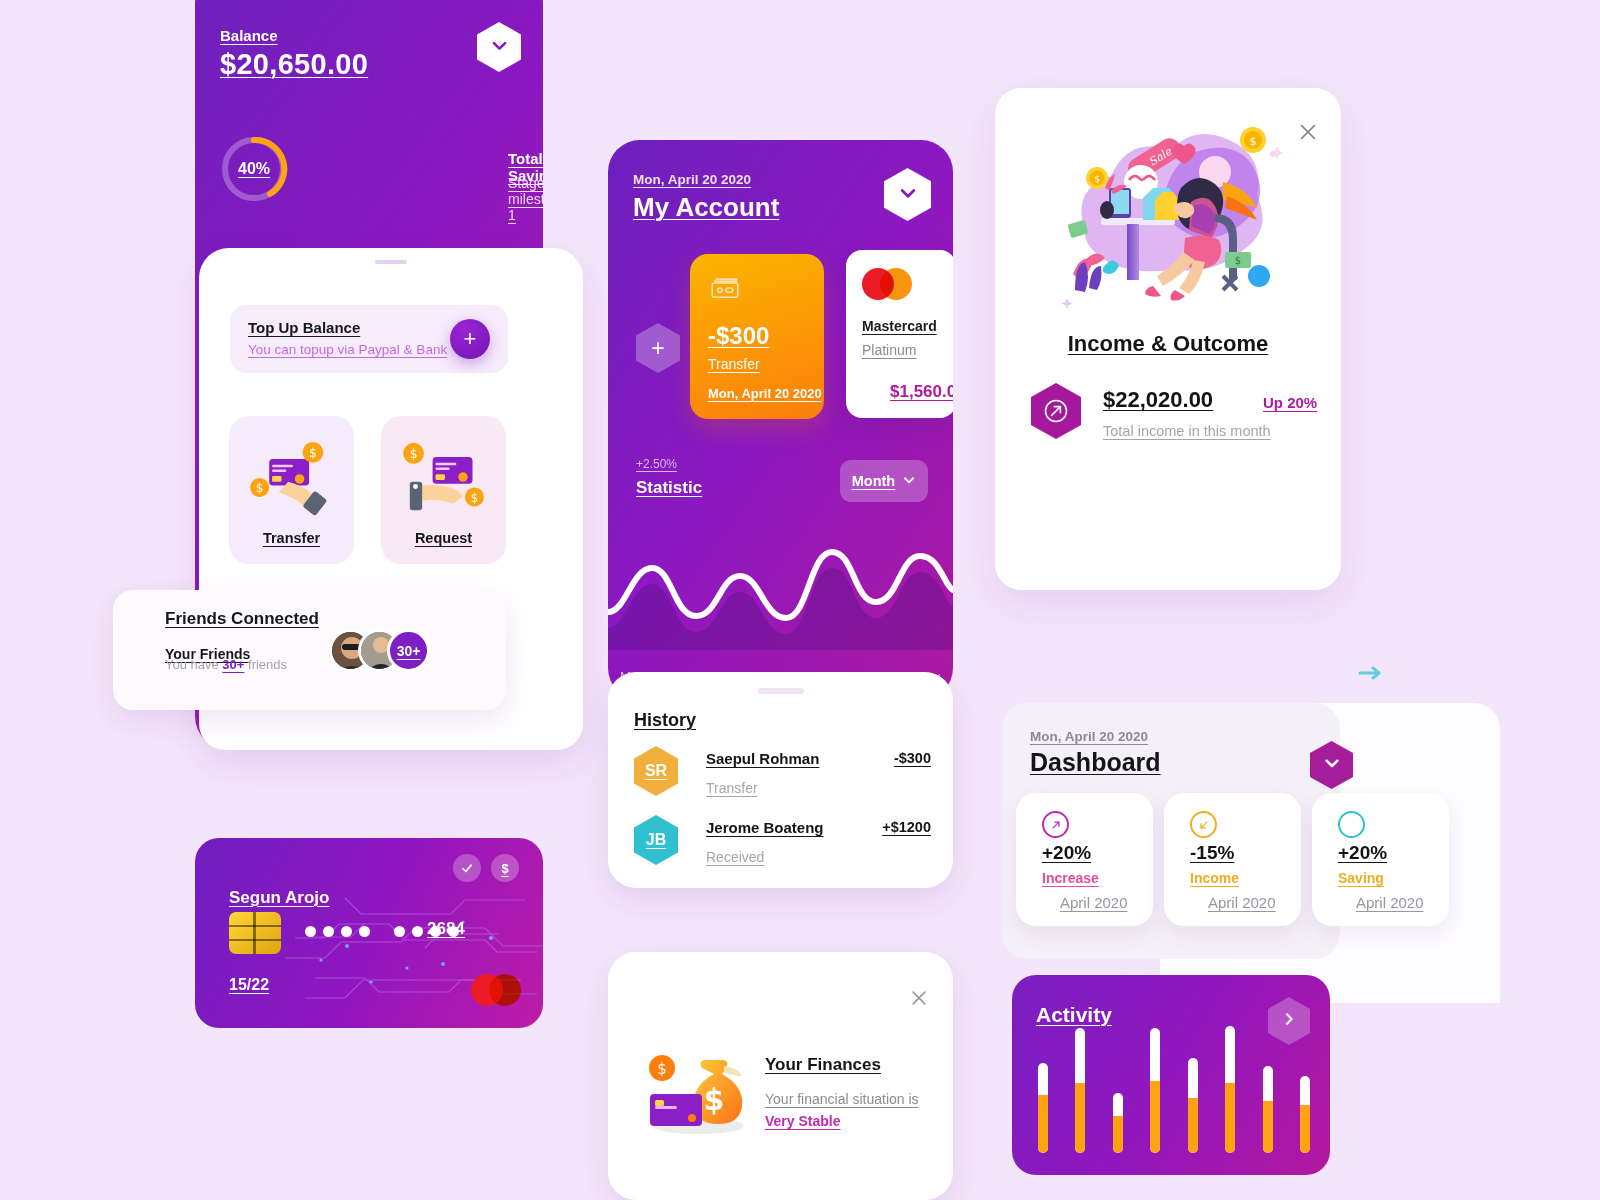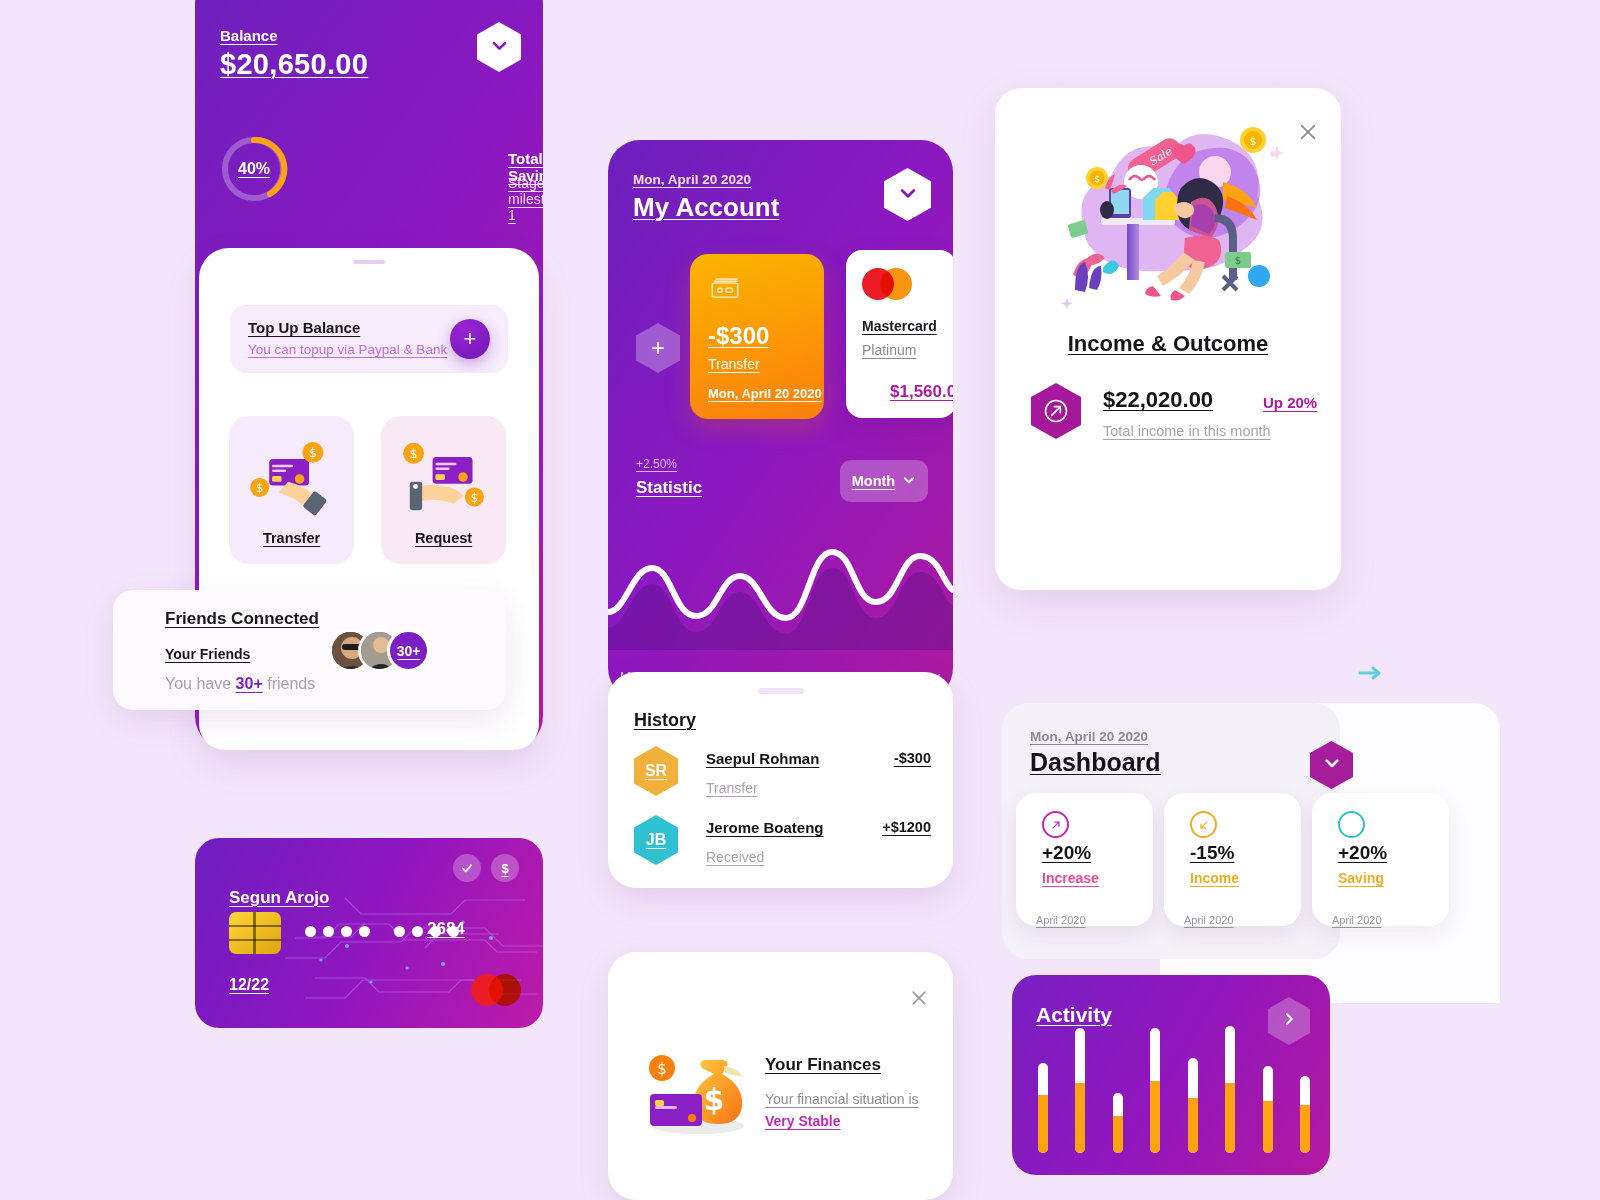--- a/index.html
+++ b/index.html
@@ -28,21 +28,21 @@
     display:flex; align-items:center; justify-content:center;
   }
   .chev-hex svg { width:19px; height:19px; }
   .ring-wrap { position:absolute; left:25px; top:165px; width:68px; height:68px; }
   .ring-pct { position:absolute; inset:0; display:flex; align-items:center; justify-content:center;
               font-size:16px; font-weight:700; color:#fff; }
   .saving-t { position:absolute; left:313px; top:180px; font-size:15px; font-weight:700; color:#fff; }
   .saving-s { position:absolute; left:313px; top:205px; font-size:14px; color:#f0d9f5; }
 
   .sheet {
-    position:absolute; left:199px; top:248px; width:340px; height:502px;
+    position:absolute; left:199px; top:248px; width:384px; height:502px;
     background:#fff; border-radius:30px 30px 26px 26px;
     box-shadow: 0 14px 34px rgba(120,40,160,.13);
   }
   .grabber { position:absolute; left:50%; transform:translateX(-50%); top:12px; width:32px; height:4px;
      border-radius:3px; background:#e4d0ef; }
   .topup {
     position:absolute; left:31px; top:57px; width:278px; height:68px; border-radius:16px;
     background:#f6ecfb;
   }
   .topup-t { position:absolute; left:18px; top:14px; font-size:15px; font-weight:700; color:#16161a;}
@@ -59,21 +59,21 @@
   .tile-art { position:absolute; top:20px; left:0; right:0; height:84px; display:flex;
      align-items:center; justify-content:center;}
 
   
   #friends {
     position:absolute; left:113px; top:590px; width:393px; height:120px;
     background:#fcfafd; border-radius:20px; box-shadow:0 10px 30px rgba(120,40,160,.12);
   }
   .fr-title { position:absolute; left:52px; top:19px; font-size:17px; font-weight:700; color:#17171b;}
   .fr-sub1 { position:absolute; left:52px; top:56px; font-size:14px; font-weight:600; color:#17171b;}
-  .fr-sub2 { position:absolute; left:52px; top:85px; font-size:16px; color:#a9a2ad;}
+  .fr-sub2 { position:absolute; left:52px; top:67px; font-size:13px; color:#a9a2ad;}
   .fr-sub2 b { color:#7d1fc4; }
   .av { position:absolute; top:39px; width:43px; height:43px; border-radius:50%; border:3px solid #fff;
      overflow:hidden; }
   .av1 { left:216px; background:linear-gradient(160deg,#6d5243,#3a2b22);}
   .av2 { left:245px; background:linear-gradient(160deg,#9a9285,#4d4a45);}
   .av3 { left:274px; background:#7d1fc4; display:flex; align-items:center; justify-content:center;
      color:#fff; font-size:14px; font-weight:700;}
 
   
   #cc {
@@ -198,21 +198,21 @@
   .dash-hex { position:absolute; left:308px; top:38px; width:43px; height:48px; background:#a51d9b;
      clip-path:polygon(50% 0%,100% 25%,100% 75%,50% 100%,0% 75%,0% 25%);
      display:flex; align-items:center; justify-content:center;}
   .dash-hex svg { width:18px; height:18px;}
   .sc { position:absolute; top:793px; width:137px; height:133px; background:#fff; border-radius:20px;
      box-shadow:0 8px 22px rgba(120,40,160,.09);}
   .sc-icon { position:absolute; left:26px; top:18px; width:27px; height:27px; border-radius:50%;
      border:2px solid; display:flex; align-items:center; justify-content:center;}
   .sc-val { position:absolute; left:26px; top:49px; font-size:19px; font-weight:700; color:#141418;}
   .sc-lab { position:absolute; left:26px; top:77px; font-size:14px; font-weight:600;}
-  .sc-date { position:absolute; left:20px; top:101px; font-size:11px; color:#9a959f;margin-top:20px;}
+  .sc-date { position:absolute; left:44px; top:101px; font-size:15px; color:#9a959f;}
 
   #activity {
     position:absolute; left:1012px; top:975px; width:318px; height:200px; border-radius:24px;
     background: linear-gradient(120deg,#7a1fc2 0%, #9117bd 50%, #b3189f 100%);
     overflow:hidden;
   }
   .act-t { position:absolute; left:24px; top:28px; font-size:21px; color:#fff; font-weight:700;}
   .act-hex { position:absolute; right:20px; top:22px; width:42px; height:48px;
      background:rgba(255,255,255,.26); clip-path:polygon(50% 0%,100% 25%,100% 75%,50% 100%,0% 75%,0% 25%);
      display:flex; align-items:center; justify-content:center;}
@@ -362,21 +362,21 @@
       <i></i>
       <i></i>
       <i></i>
       <span class="gap"></span>
       <i></i>
       <i></i>
       <i></i>
       <i></i>
   </div>
   <div class="cc-last u">2684</div>
-  <div class="cc-exp u">12/22</div>
+  <div class="cc-exp u">15/22</div>
   <div class="mc" style="right:22px; bottom:22px;">
       <i class="r"></i>
       <i class="y"></i>
     </div>
 </div>
 
 <div id="panel-mid">
   <div class="mid-date u">Mon, April 20 2020</div>
   <div class="mid-title u">My Account</div>
   <div class="mid-hex">

